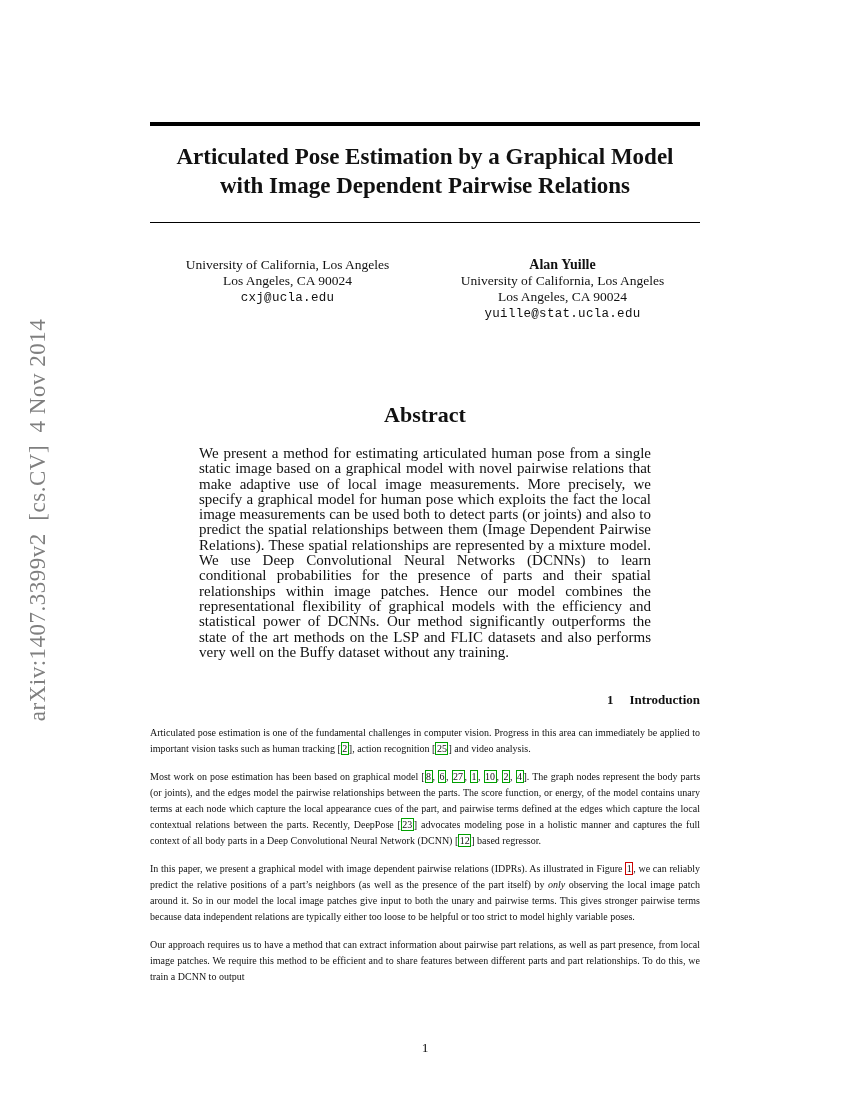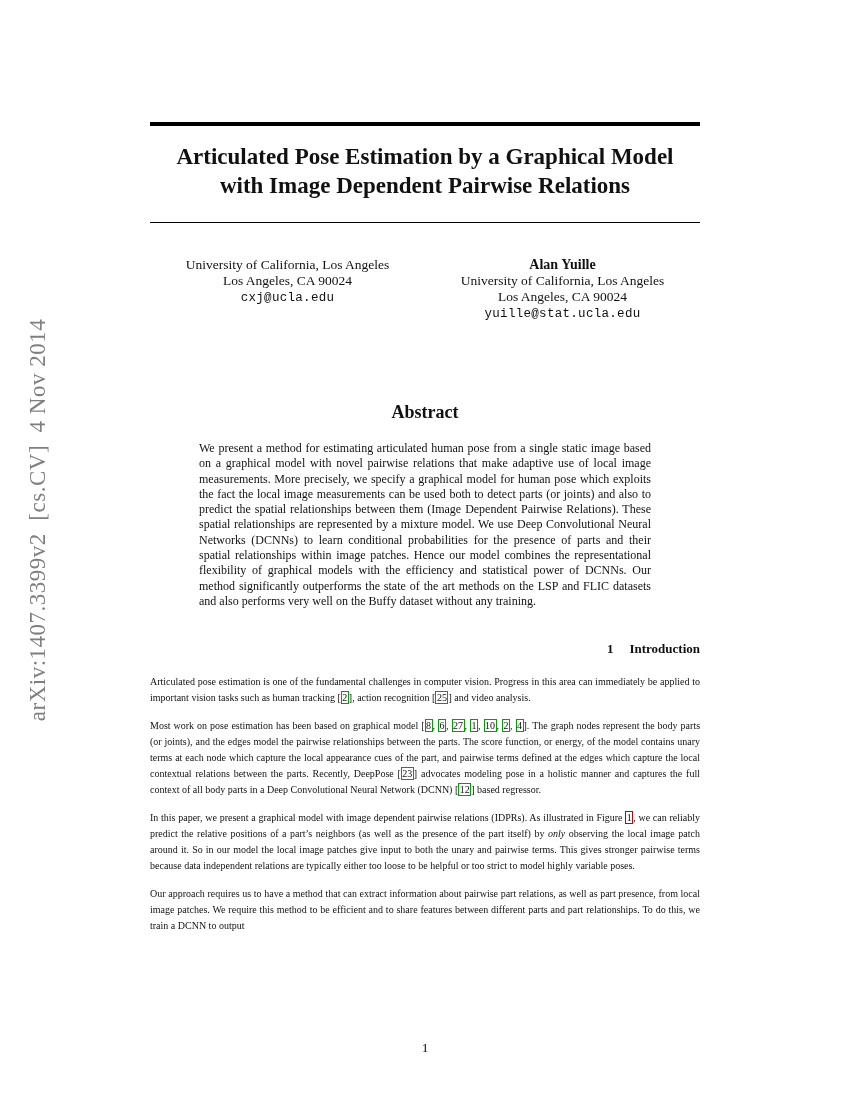--- a/index.html
+++ b/index.html
@@ -42,27 +42,27 @@
   .author-name { font-weight: bold; font-size: 14px; }
   .author-email {
     font-family: "Liberation Mono", "DejaVu Sans Mono", monospace;
     font-size: 12.5px;
     margin-top: 1px;
     letter-spacing: 0.3px;
   }
   .abstract-heading {
     margin: 80px 0 0 0;
     text-align: center;
-    font-size: 18px;
+    font-size: 22px;
     font-weight: bold;
   }
   .abstract-body {
     width: 452px;
     margin: 18px auto 0 auto;
-    font-size: 12px;
+    font-size: 15px;
     line-height: 15.3px;
     text-align: justify;
   }
   .section-heading { margin: 32px 0 17px 0; font-size: 13px; font-weight: bold; text-align: right; }
   .section-number { margin-right: 16px; }
   .body-para {
     margin: 12px 0 0 0;
     font-size: 10px;
     line-height: 16px;
     text-align: justify;

